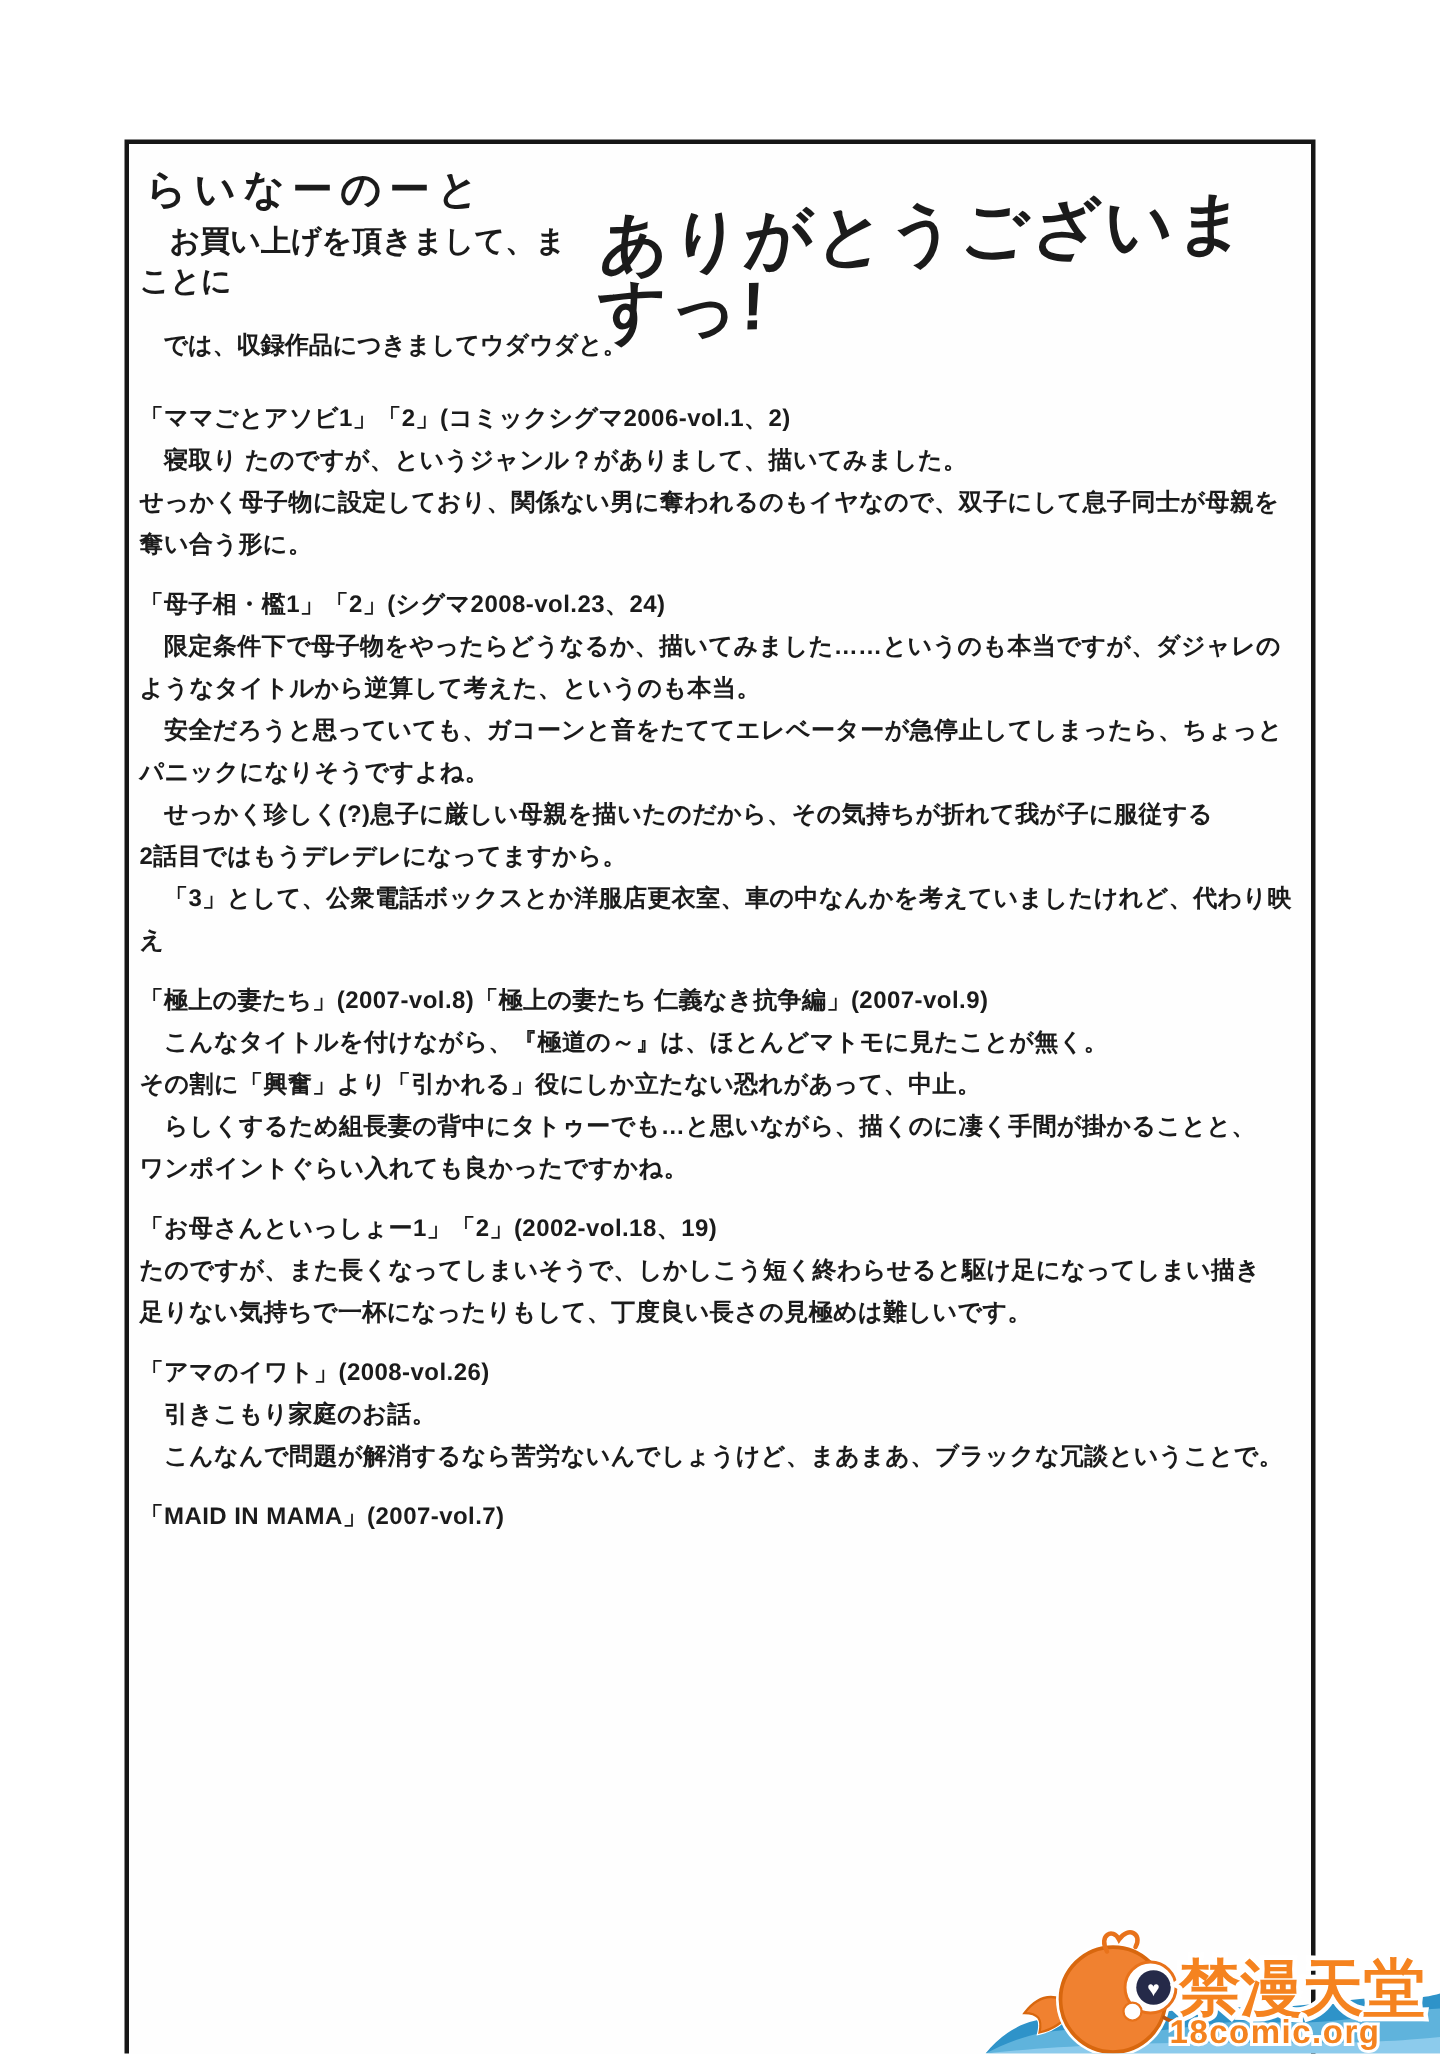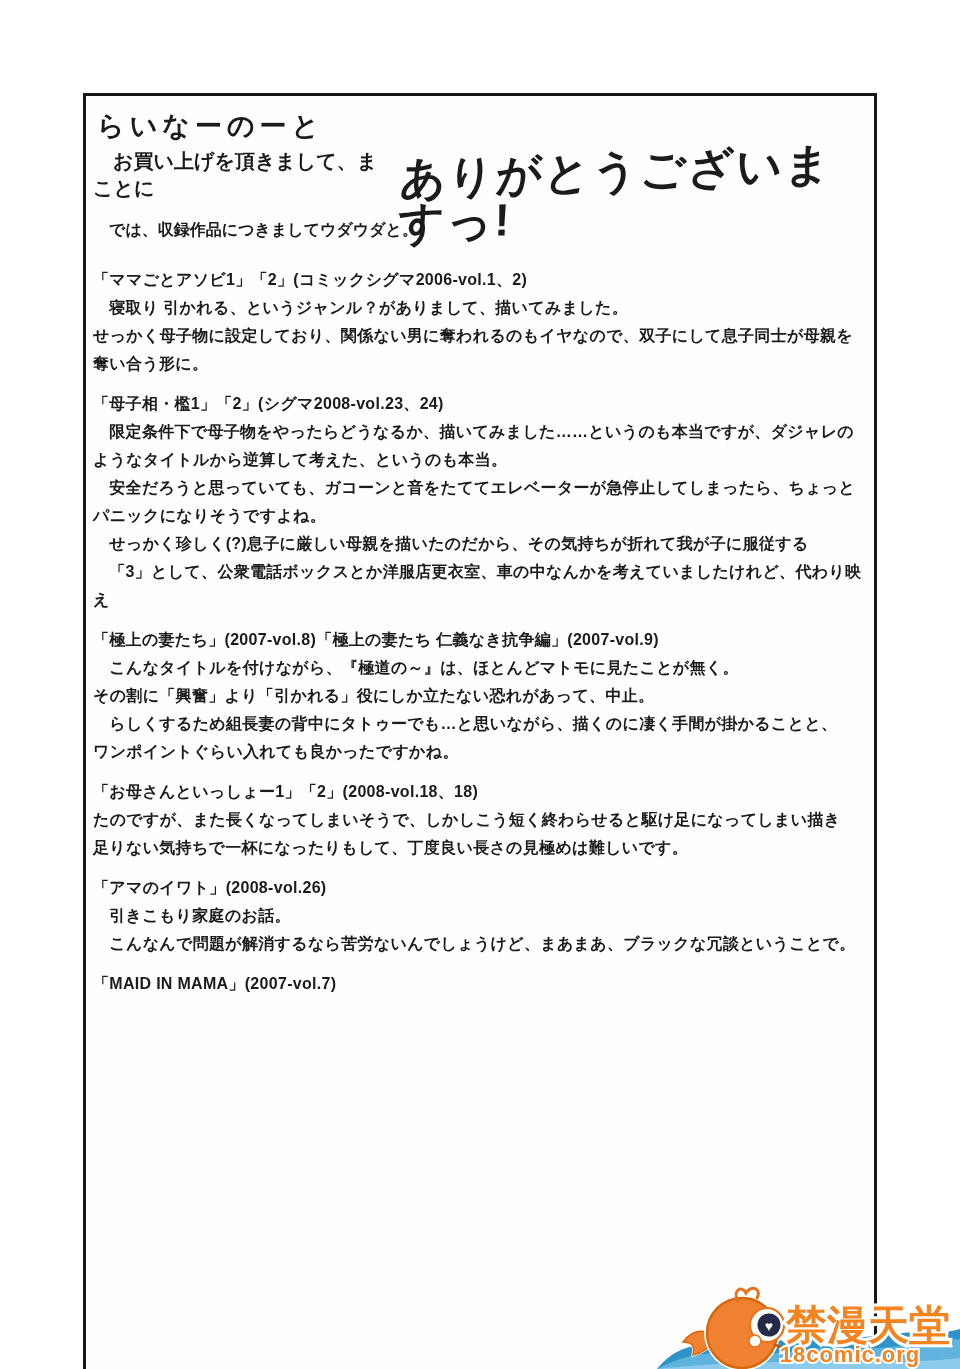--- a/index.html
+++ b/index.html
@@ -10,21 +10,21 @@
   }
   .frame{
     position:absolute;left:83px;top:93px;width:794px;height:1343px;
     border:3px solid #161616;box-sizing:border-box;
     padding:6px 10px 0 7px;background:#fefefe;
   }
   .page-title{
     font-size:27px;font-weight:bold;letter-spacing:5px;
     margin:6px 0 0 4px;
   }
-  .thanks-row{display:flex;align-items:flex-start;margin-top:4px;height:62px;}
+  .thanks-row{display:flex;align-items:center;margin-top:4px;height:62px;}
   .thanks-prefix{font-size:20px;font-weight:bold;white-space:pre-wrap;padding-bottom:10px;}
   .thanks-hand{
     font-size:45px;font-weight:600;margin-left:12px;line-height:1;
     transform:rotate(-2deg) skewX(-4deg);letter-spacing:2px;padding-bottom:4px;
   }
   .intro-line{font-size:16px;font-weight:bold;margin-top:10px;white-space:pre-wrap;}
   .sections{margin-top:25px;}
   .section{margin-bottom:12px;}
   .hline,.line{
     font-size:16px;line-height:28px;font-weight:bold;
@@ -42,45 +42,46 @@
     <span class="thanks-prefix">　お買い上げを頂きまして、まことに</span>
     <span class="thanks-hand">ありがとうございますっ!</span>
   </div>
 
   <div class="intro-line">　では、収録作品につきましてウダウダと。</div>
 
   <div class="sections">
 
     <div class="section">
       <div class="hline">「ママごとアソビ1」「2」(コミックシグマ2006-vol.1、2)</div>
-      <div class="line">　寝取り 引かれる、というジャンル？がありまして、描いてみました。</div>
+      <div class="line">　寝取り たのですが、というジャンル？がありまして、描いてみました。</div>
       <div class="line">せっかく母子物に設定しており、関係ない男に奪われるのもイヤなので、双子にして息子同士が母親を</div>
       <div class="line">奪い合う形に。</div>
     </div>
 
     <div class="section">
       <div class="hline">「母子相・檻1」「2」(シグマ2008-vol.23、24)</div>
       <div class="line">　限定条件下で母子物をやったらどうなるか、描いてみました……というのも本当ですが、ダジャレの</div>
       <div class="line">ようなタイトルから逆算して考えた、というのも本当。</div>
       <div class="line">　安全だろうと思っていても、ガコーンと音をたててエレベーターが急停止してしまったら、ちょっと</div>
       <div class="line">パニックになりそうですよね。</div>
       <div class="line">　せっかく珍しく(?)息子に厳しい母親を描いたのだから、その気持ちが折れて我が子に服従する</div>
+      <div class="line">2話目ではもうデレデレになってますから。</div>
       <div class="line">　「3」として、公衆電話ボックスとか洋服店更衣室、車の中なんかを考えていましたけれど、代わり映え</div>
     </div>
 
     <div class="section">
       <div class="hline">「極上の妻たち」(2007-vol.8)「極上の妻たち 仁義なき抗争編」(2007-vol.9)</div>
       <div class="line">　こんなタイトルを付けながら、『極道の～』は、ほとんどマトモに見たことが無く。</div>
       <div class="line">その割に「興奮」より「引かれる」役にしか立たない恐れがあって、中止。</div>
       <div class="line">　らしくするため組長妻の背中にタトゥーでも…と思いながら、描くのに凄く手間が掛かることと、</div>
       <div class="line">ワンポイントぐらい入れても良かったですかね。</div>
     </div>
 
     <div class="section">
-      <div class="hline">「お母さんといっしょー1」「2」(2008-vol.18、18)</div>
+      <div class="hline">「お母さんといっしょー1」「2」(2002-vol.18、19)</div>
       <div class="line">たのですが、また長くなってしまいそうで、しかしこう短く終わらせると駆け足になってしまい描き</div>
       <div class="line">足りない気持ちで一杯になったりもして、丁度良い長さの見極めは難しいです。</div>
     </div>
 
     <div class="section">
       <div class="hline">「アマのイワト」(2008-vol.26)</div>
       <div class="line">　引きこもり家庭のお話。</div>
       <div class="line">　こんなんで問題が解消するなら苦労ないんでしょうけど、まあまあ、ブラックな冗談ということで。</div>
     </div>
 

